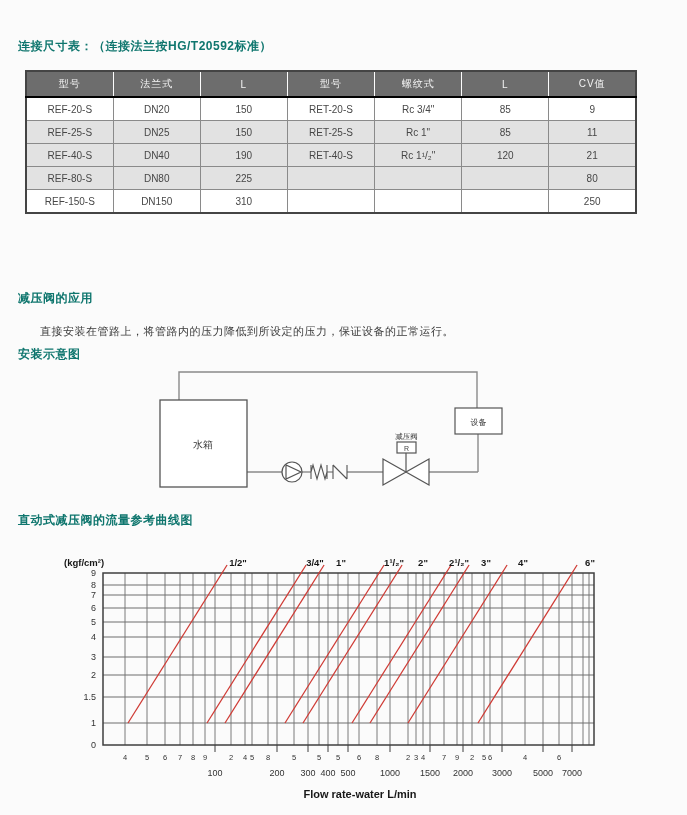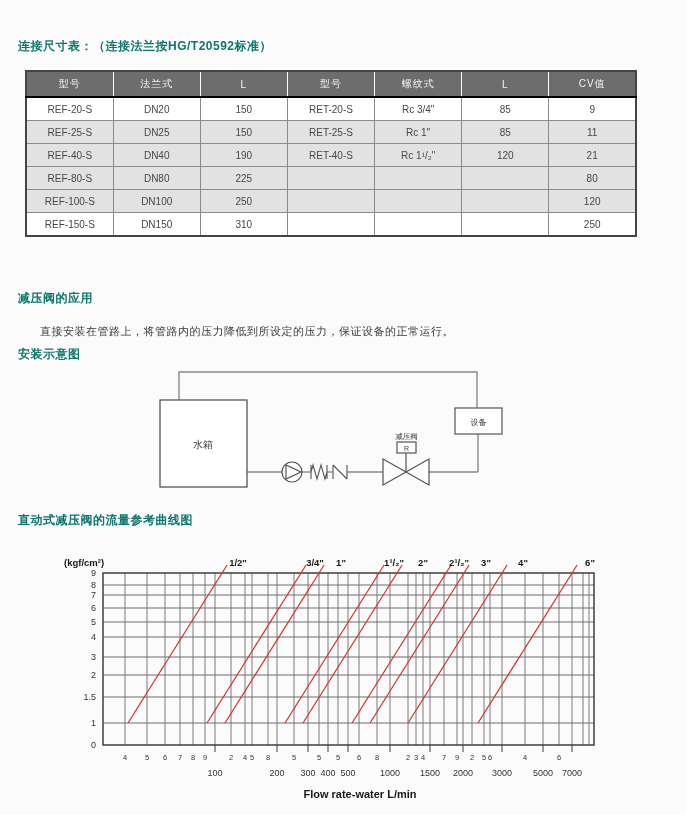--- a/index.html
+++ b/index.html
@@ -91,29 +91,20 @@
         <td>21</td>
       </tr>
       <tr class="shaded">
         <td>REF-80-S</td>
         <td>DN80</td>
         <td>225</td>
         <td></td>
         <td></td>
         <td></td>
         <td>80</td>
-      </tr>
-      <tr class="shaded">
-        <td>REF-100-S</td>
-        <td>DN100</td>
-        <td>250</td>
-        <td></td>
-        <td></td>
-        <td></td>
-        <td>120</td>
       </tr>
       <tr>
         <td>REF-150-S</td>
         <td>DN150</td>
         <td>310</td>
         <td></td>
         <td></td>
         <td></td>
         <td>250</td>
       </tr>

